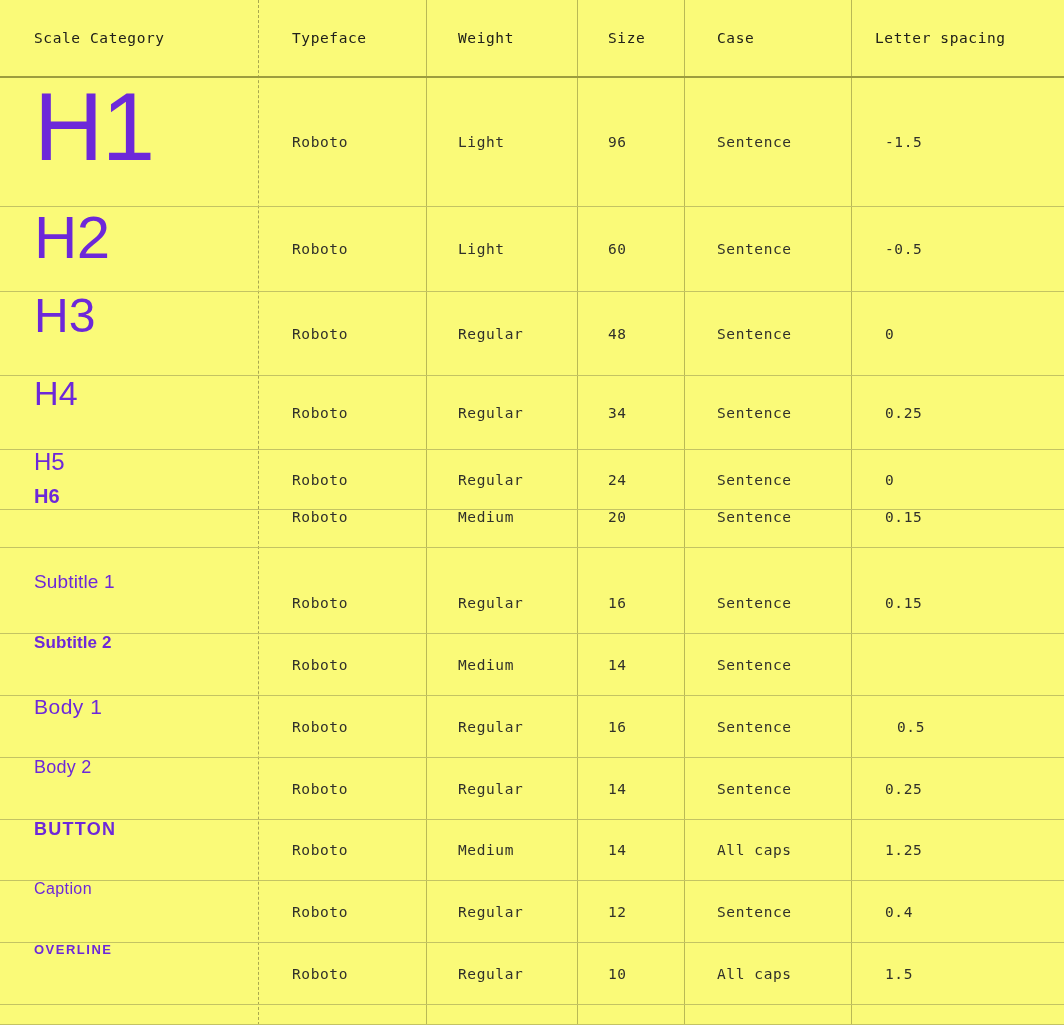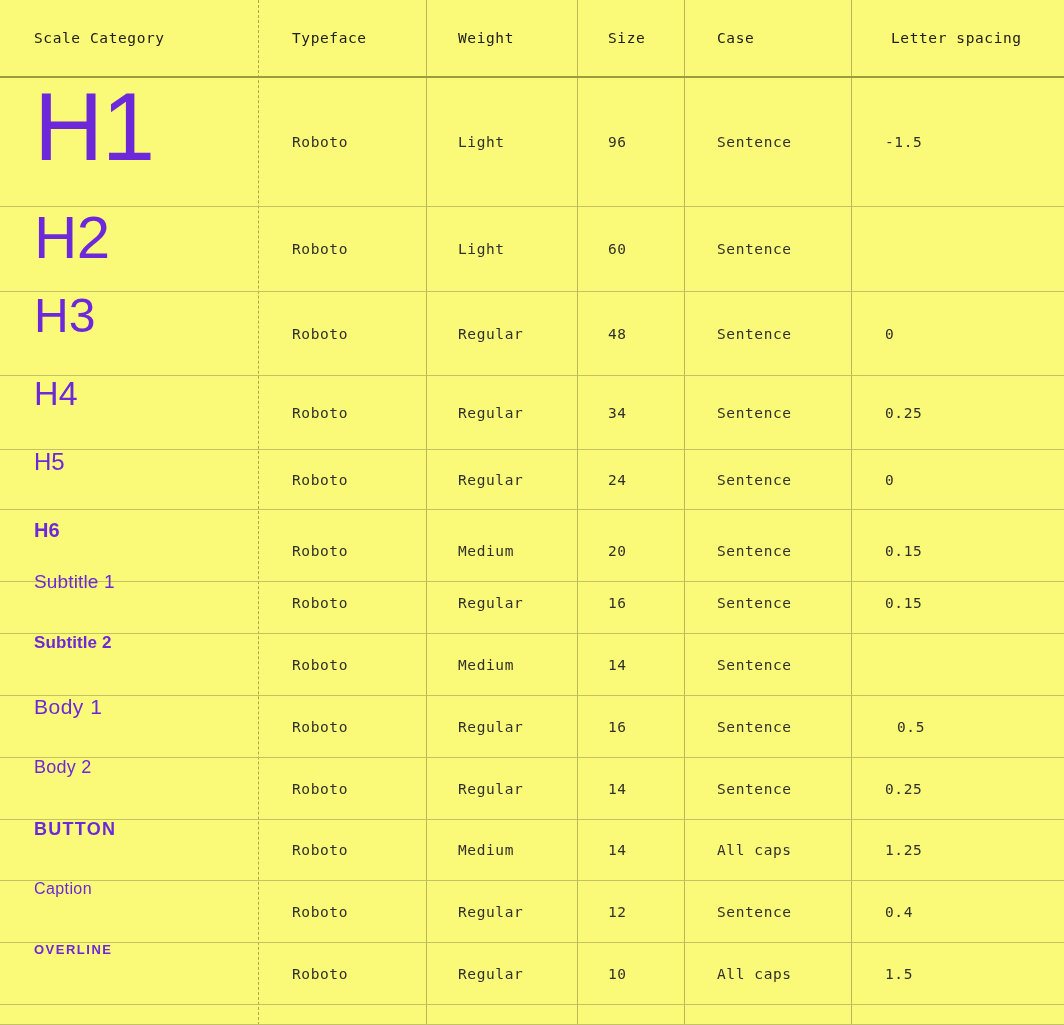--- a/index.html
+++ b/index.html
@@ -100,40 +100,41 @@
     <div class="col-rule" style="left: 426px;"></div>
     <div class="col-rule" style="left: 577px;"></div>
     <div class="col-rule" style="left: 684px;"></div>
     <div class="col-rule" style="left: 851px;"></div>
     <div class="row header-row" style="top: 0px; height: 78px;">
       <div class="cell" style="left: 0px; width: 258px; padding-left: 34px;">Scale Category</div>
       <div class="cell" style="left: 258px; width: 168px; padding-left: 34px;">Typeface</div>
       <div class="cell" style="left: 426px; width: 151px; padding-left: 32px;">Weight</div>
       <div class="cell" style="left: 684px; width: 167px; padding-left: 33px;">Case</div>
       <div class="cell" style="left: 577px; width: 107px; padding-left: 31px;">Size</div>
-      <div class="cell" style="left: 851px; width: 213px; padding-left: 40px;">Letter spacing</div>
+      <div class="cell" style="left: 851px; width: 213px; padding-left: 24px;">Letter spacing</div>
     </div>
     <div class="row" style="top: 78px; height: 129px;">
       <div class="cell specimen" style="left: 0px; width: 258px; padding-left: 34px;">
         <span class="specimen-text" style="font-size: 96px; font-weight: 300; letter-spacing: -1.5px; text-transform: none;">H1</span>
       </div>
       <div class="cell spec" style="left: 258px; width: 168px; padding-left: 34px;">Roboto</div>
       <div class="cell spec" style="left: 426px; width: 151px; padding-left: 32px;">Light</div>
       <div class="cell spec" style="left: 577px; width: 107px; padding-left: 31px;">96</div>
       <div class="cell spec" style="left: 684px; width: 167px; padding-left: 33px;">Sentence</div>
       <div class="cell spec" style="left: 851px; width: 213px; padding-left: 34px;">-1.5</div>
     </div>
     <div class="row" style="top: 207px; height: 85px;">
       <div class="cell specimen" style="left: 0px; width: 258px; padding-left: 34px;">
         <span class="specimen-text" style="font-size: 60px; font-weight: 400; letter-spacing: -0.5px; text-transform: none;">H2</span>
       </div>
       <div class="cell spec" style="left: 258px; width: 168px; padding-left: 34px;">Roboto</div>
       <div class="cell spec" style="left: 426px; width: 151px; padding-left: 32px;">Light</div>
       <div class="cell spec" style="left: 577px; width: 107px; padding-left: 31px;">60</div>
       <div class="cell spec" style="left: 684px; width: 167px; padding-left: 33px;">Sentence</div>
+      <div class="cell spec" style="left: 851px; width: 213px; padding-left: 34px;">-0.5</div>
     </div>
     <div class="row" style="top: 292px; height: 84px;">
       <div class="cell specimen" style="left: 0px; width: 258px; padding-left: 34px;">
         <span class="specimen-text" style="font-size: 48px; font-weight: 400; letter-spacing: 0px; text-transform: none;">H3</span>
       </div>
       <div class="cell spec" style="left: 258px; width: 168px; padding-left: 34px;">Roboto</div>
       <div class="cell spec" style="left: 426px; width: 151px; padding-left: 32px;">Regular</div>
       <div class="cell spec" style="left: 577px; width: 107px; padding-left: 31px;">48</div>
       <div class="cell spec" style="left: 684px; width: 167px; padding-left: 33px;">Sentence</div>
       <div class="cell spec" style="left: 851px; width: 213px; padding-left: 34px;">0</div>
@@ -151,21 +152,21 @@
     <div class="row" style="top: 450px; height: 60px;">
       <div class="cell specimen" style="left: 0px; width: 258px; padding-left: 34px;">
         <span class="specimen-text" style="font-size: 24px; font-weight: 400; letter-spacing: 0px; text-transform: none;">H5</span>
       </div>
       <div class="cell spec" style="left: 258px; width: 168px; padding-left: 34px;">Roboto</div>
       <div class="cell spec" style="left: 426px; width: 151px; padding-left: 32px;">Regular</div>
       <div class="cell spec" style="left: 577px; width: 107px; padding-left: 31px;">24</div>
       <div class="cell spec" style="left: 684px; width: 167px; padding-left: 33px;">Sentence</div>
       <div class="cell spec" style="left: 851px; width: 213px; padding-left: 34px;">0</div>
     </div>
-    <div class="row" style="top: 520px; height: 62px;">
+    <div class="row" style="top: 486px; height: 62px;">
       <div class="cell specimen" style="left: 0px; width: 258px; padding-left: 34px;">
         <span class="specimen-text" style="font-size: 20px; font-weight: 700; letter-spacing: 0.15px; text-transform: none;">H6</span>
       </div>
       <div class="cell spec" style="left: 258px; width: 168px; padding-left: 34px;">Roboto</div>
       <div class="cell spec" style="left: 426px; width: 151px; padding-left: 32px;">Medium</div>
       <div class="cell spec" style="left: 577px; width: 107px; padding-left: 31px;">20</div>
       <div class="cell spec" style="left: 684px; width: 167px; padding-left: 33px;">Sentence</div>
       <div class="cell spec" style="left: 851px; width: 213px; padding-left: 34px;">0.15</div>
     </div>
     <div class="row" style="top: 572px; height: 62px;">

